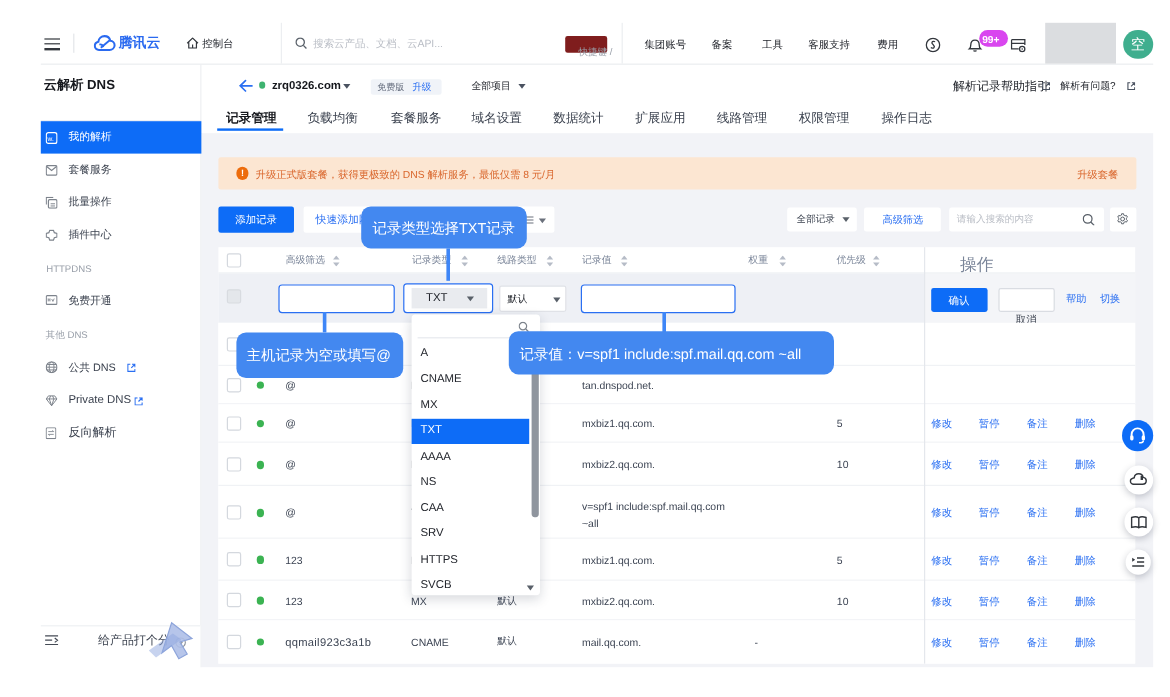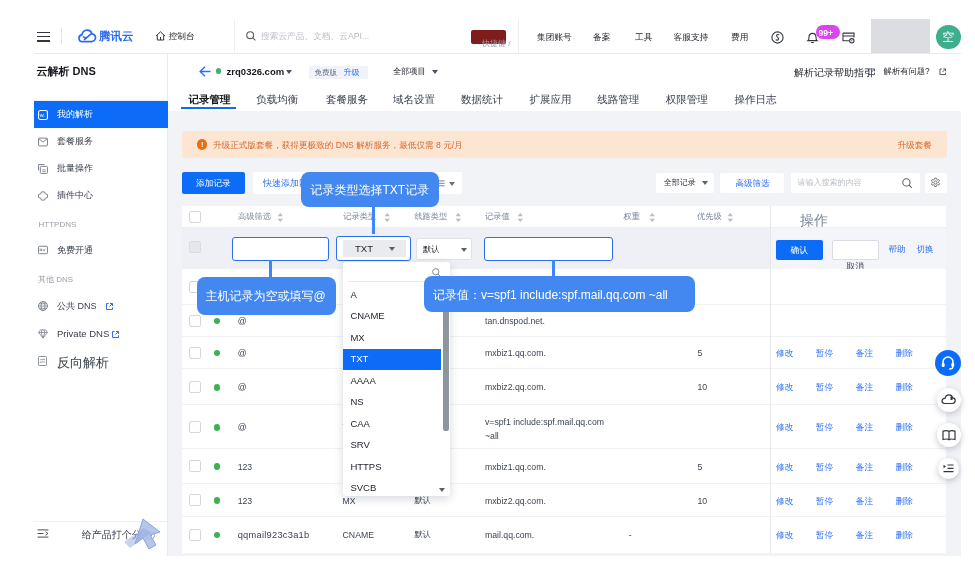--- a/index.html
+++ b/index.html
@@ -106,21 +106,21 @@
   <path d="M2.6 1 H8.4 L10.4 3.8 L5.5 10 L0.6 3.8 Z M0.6 3.8 H10.4 M5.5 10 L3.4 3.8 L4.6 1 M5.5 10 L7.6 3.8 L6.4 1" fill="none" stroke="#7d838c" stroke-width="0.9"></path>
 </svg>
 <div class="tx" style="left:57px;top:327.9px;font-size:9.5px;color:#3a414e;">Private DNS</div>
 <svg class="abs" style="left:112px;top:331px;" width="7" height="7" viewBox="0 0 7 7">
   <path d="M2.6 0.5 H0.5 V6.5 H6.5 V4.4 M4 0.5 H6.5 V3 M6.3 0.7 L3.4 3.6" fill="none" stroke="#2a6ff2" stroke-width="1"></path>
 </svg>
 <svg class="abs" style="left:38px;top:355.5px;" width="9" height="10" viewBox="0 0 10 11">
   <rect x="0.5" y="0.5" width="9" height="10" rx="1" fill="none" stroke="#7d838c" stroke-width="1"></rect>
   <path d="M2.5 4 H7.5 L6.3 2.8 M7.5 6.6 H2.5 L3.7 7.8" fill="none" stroke="#7d838c" stroke-width="0.8"></path>
 </svg>
-<div class="tx" style="left:57px;top:354.8px;font-size:13px;color:#3a414e;">反向解析</div>
+<div class="tx" style="left:57px;top:354.8px;font-size:10px;color:#3a414e;">反向解析</div>
 <div class="abs" style="left:34px;top:521px;width:133px;height:35px;background:#fff;border-top:1px solid #eef0f3;"></div>
 <svg class="abs" style="left:37px;top:529px;" width="12" height="9" viewBox="0 0 13 10">
   <path d="M0.5 1 H12.5 M0.5 5 H7 M0.5 9 H12.5 M9.4 3 L12 5 L9.4 7" fill="none" stroke="#454b55" stroke-width="1.1"></path>
 </svg>
 <div class="tx" style="left:81.7px;top:528.5px;font-size:10px;color:#3a414e;">给产品打个分</div>
 <svg class="abs" style="left:145.7px;top:530.5px;" width="9" height="9" viewBox="0 0 10 10">
   <circle cx="5" cy="5" r="4.4" fill="none" stroke="#8a909a" stroke-width="1"></circle>
   <path d="M4.2 3 L6.4 5 L4.2 7" fill="none" stroke="#8a909a" stroke-width="1"></path>
 </svg>
 <svg class="abs" style="left:116px;top:517px;" width="50" height="37" viewBox="0 0 50 37">

